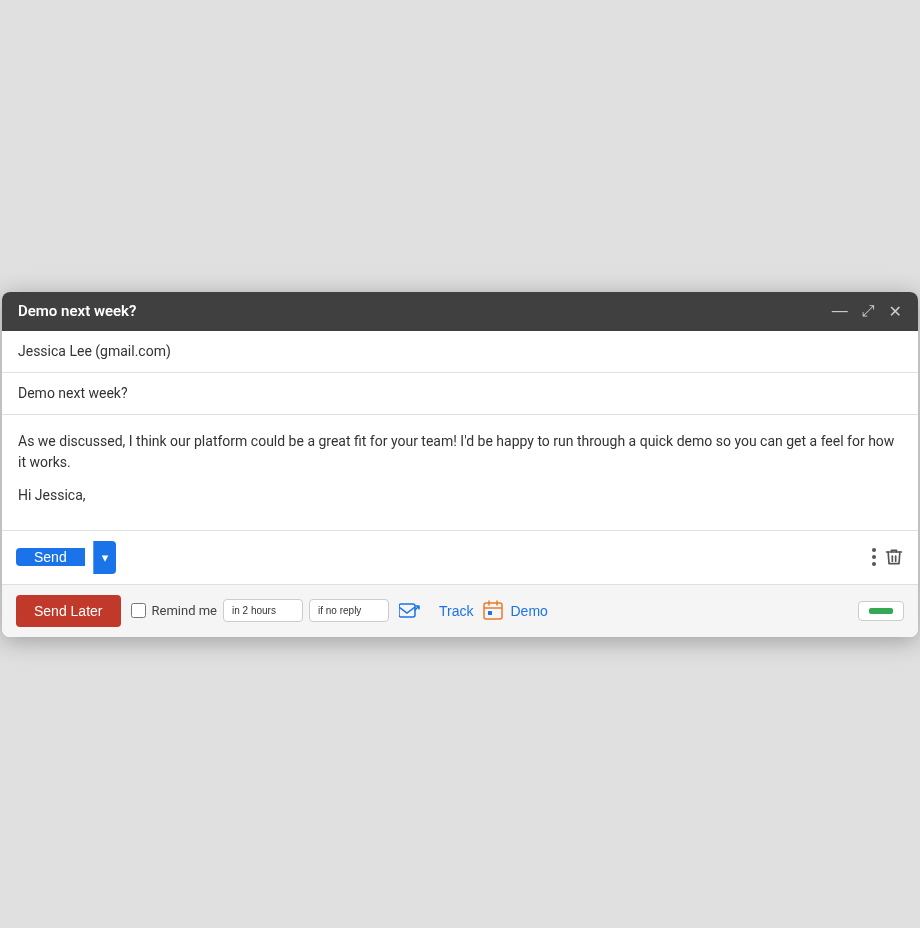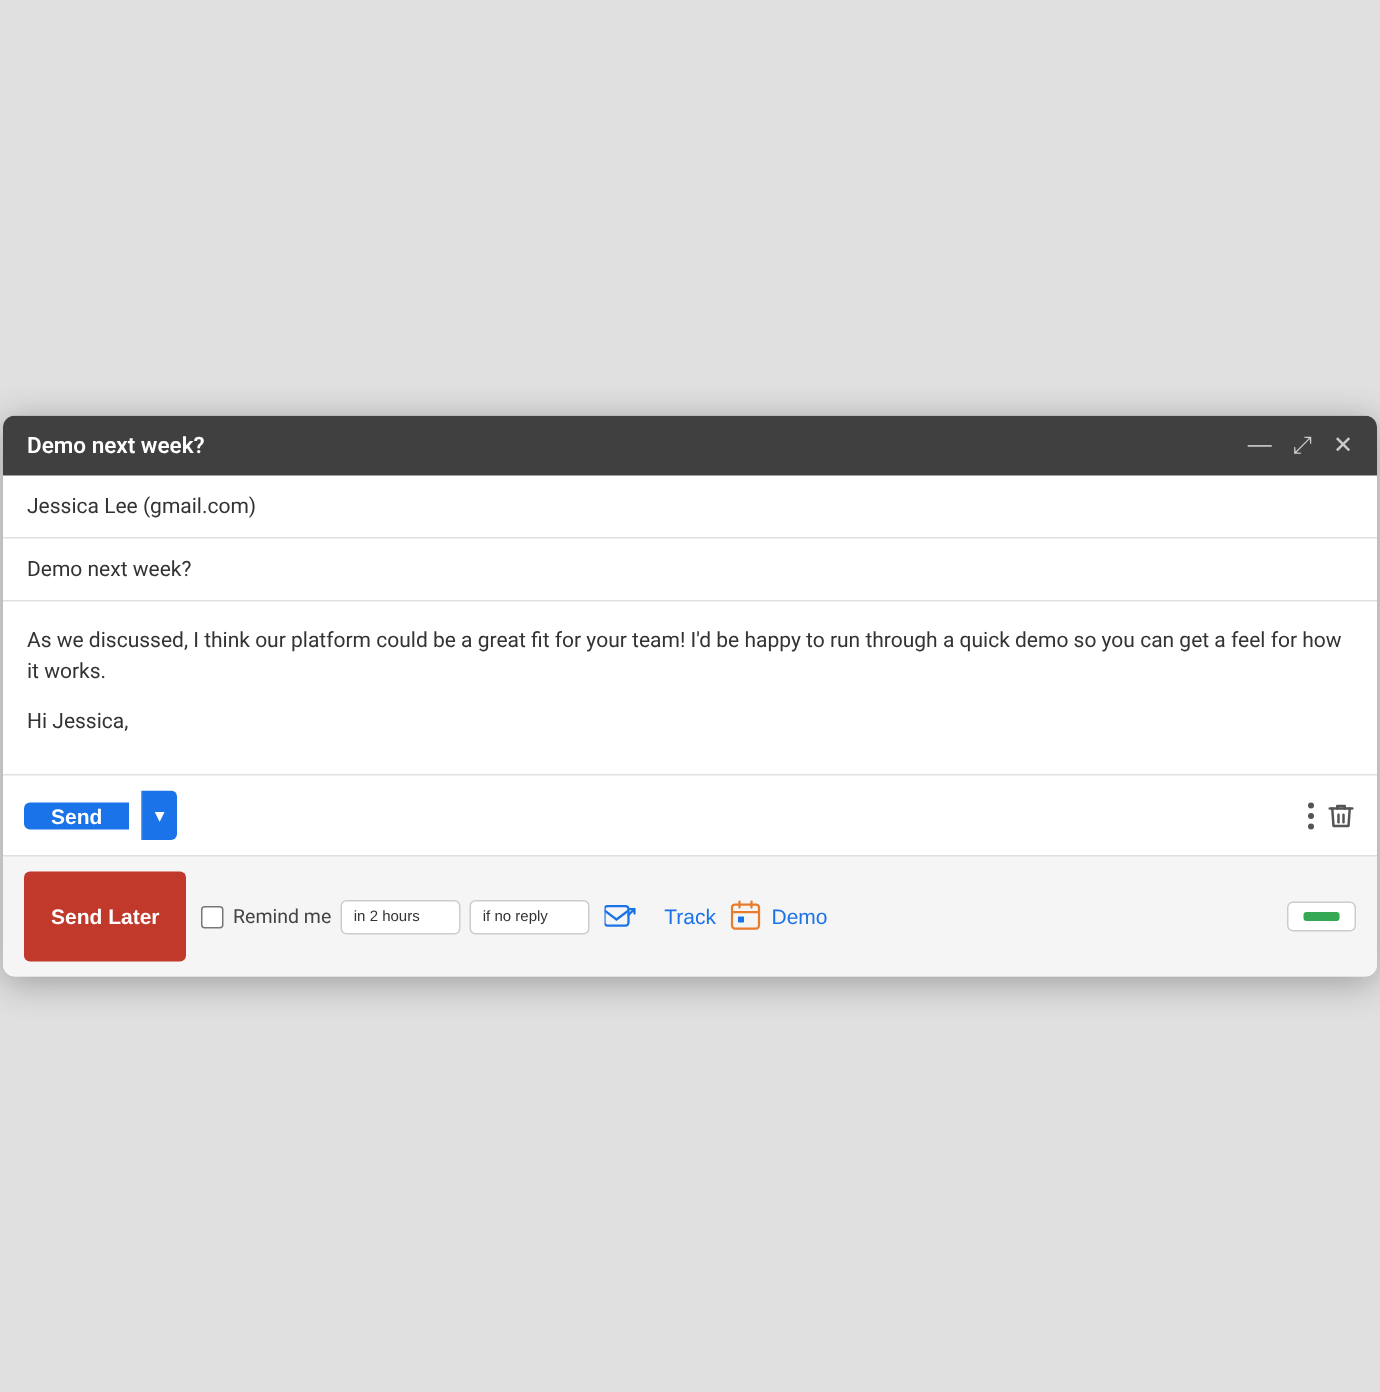--- a/index.html
+++ b/index.html
@@ -86,21 +86,21 @@
       position: relative;
       z-index: 1;
     }
     .send-btn {
       background: #1a73e8;
       color: #fff;
       border: none;
       border-radius: 4px 0 0 4px;
       padding: 1px 18px;
       font-size: 14px;
-      font-weight: 700;
+      font-weight: 400;
       cursor: pointer;
     }
     .send-dropdown {
       background: #1a73e8;
       color: #fff;
       border: none;
       border-left: 1px solid rgba(255,255,255,0.3);
       border-radius: 0 4px 4px 0;
       padding: 9px 8px;
       font-size: 13px;
@@ -123,23 +123,23 @@
       align-items: center;
       gap: 10px;
       flex-shrink: 0;
       border-top: 1px solid #e0e0e0;
     }
     .send-later-btn {
       background: #c0392b;
       color: #fff;
       border: none;
       border-radius: 4px;
-      padding: 22px 18px;
-      font-size: 14px;
-      font-weight: 700;
+      padding: 8px 18px;
+      font-size: 14px;
+      font-weight: 400;
       cursor: pointer;
       white-space: nowrap;
     }
     .remind-me-section {
       display: flex;
       align-items: center;
       gap: 6px;
       font-size: 13px;
       color: #444;
     }

